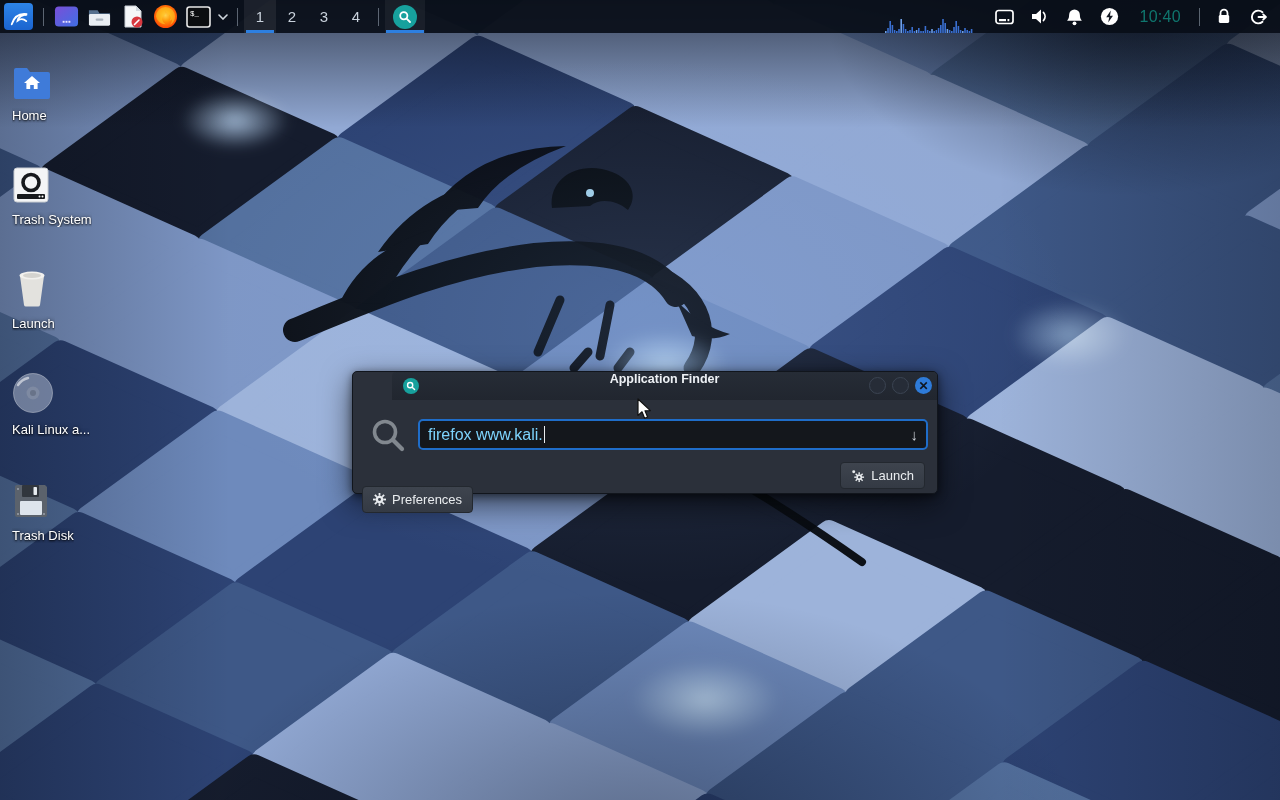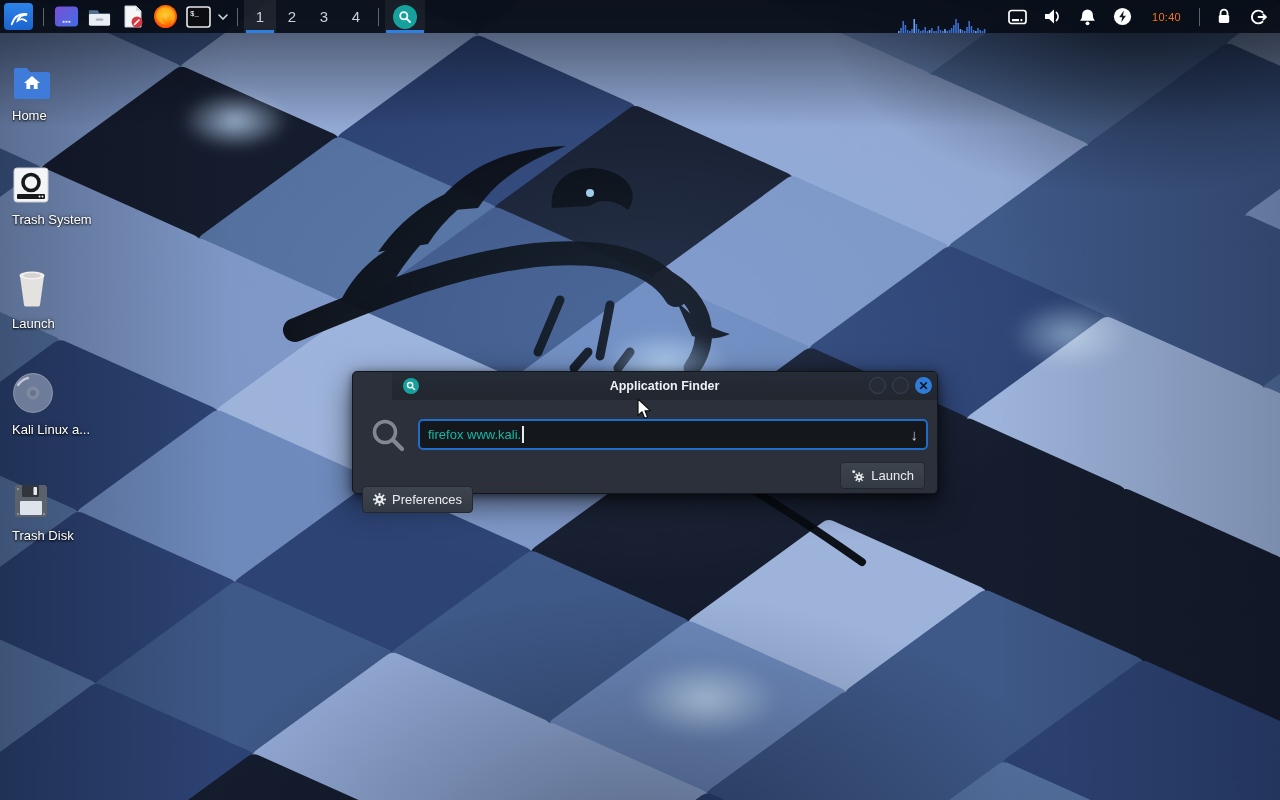--- a/index.html
+++ b/index.html
@@ -30,48 +30,48 @@
   .chev{width:16px;padding:0;}
   .ws-btn{width:32px;font-size:15px;color:#c9d2dc;}
   .ws-btn.active{background:rgba(255,255,255,.07);}
   .ws-btn.active::after{content:"";position:absolute;left:2px;right:2px;bottom:0;height:3px;background:#2d7fe0;}
   .task-btn{width:40px;background:rgba(255,255,255,.05);}
   .task-btn::after{content:"";position:absolute;left:1px;right:1px;bottom:0;height:3px;background:#2d7fe0;}
   .teal-circle{width:24px;height:24px;border-radius:50%;background:#17a19d;display:flex;align-items:center;justify-content:center;}
   .spacer{flex:1;}
   .tray-graph{width:88px;height:33px;display:flex;align-items:flex-end;margin-right:14px;}
   .tray-btn{width:35px;}
-  .clock{font-size:11px;color:#f97316;padding:0 8px;letter-spacing:.3px;}
+  .clock{font-size:16px;color:#0f766e;padding:0 8px;letter-spacing:.3px;}
   .panel svg{display:block;}
 
   
   .desk-icons{position:absolute;left:12px;top:50px;width:96px;z-index:4;}
   .dicon{position:absolute;left:0;width:96px;display:flex;flex-direction:column;align-items:flex-start;cursor:default;}
   .dicon .art{height:44px;display:flex;align-items:flex-end;justify-content:center;}
   .dicon .lbl{margin-top:8px;font-size:13px;color:#fff;text-shadow:0 1px 2px rgba(0,0,0,.9),0 0 4px rgba(0,0,0,.6);
     white-space:nowrap;max-width:96px;overflow:hidden;text-overflow:ellipsis;text-align:center;}
 
   
   .dialog{position:absolute;left:352px;top:371px;width:586px;height:123px;z-index:10;
     background:#2b303a;border:1px solid #11151c;border-radius:5px;
     box-shadow:0 10px 30px rgba(0,0,0,.6),0 2px 8px rgba(0,0,0,.5);box-sizing:border-box;}
   .titlebar{position:absolute;left:0;top:0;right:0;height:28px;background:linear-gradient(#262c36,#21262f);
-    border-radius:4px 4px 0 0;display:flex;align-items:center;margin-left:39px;}
+    border-radius:4px 4px 0 0;display:flex;margin-left:39px;}
   .title-ico{position:absolute;left:11px;top:6px;width:16px;height:16px;border-radius:50%;
     background:#17a19d;display:flex;align-items:center;justify-content:center;}
   .title-txt{flex:1;text-align:center;font-size:12.5px;font-weight:bold;color:#eef1f5;}
   .winbtn{position:absolute;top:5px;width:17px;height:17px;border-radius:50%;box-sizing:border-box;}
   .winbtn.min{right:51px;background:#262c37;border:1.5px solid #3b4452;}
   .winbtn.max{right:28px;background:#262c37;border:1.5px solid #3b4452;}
   .winbtn.close{right:5px;background:#2e7bd9;display:flex;align-items:center;justify-content:center;
     color:#10161f;font-size:12px;font-weight:bold;line-height:1;}
   .big-mag{position:absolute;left:16px;top:44px;}
   .search-box{position:absolute;left:65px;top:47px;width:510px;height:31px;box-sizing:border-box;
     background:#14171c;border:2px solid #1f6dc9;border-radius:5px;display:flex;align-items:center;padding:0 8px;}
-  .search-text{font-size:13px;color:#14b8a6;white-space:pre;}
+  .search-text{font-size:16px;color:#7dd3fc;white-space:pre;}
   .caret{display:inline-block;width:1.5px;height:17px;background:#e9ecef;margin-left:1px;vertical-align:middle;}
   .search-arrow{margin-left:auto;color:#cfd4da;font-size:15px;}
   .btn{position:absolute;top:90px;height:27px;display:flex;align-items:center;gap:6px;padding:0 10px;
     background:linear-gradient(#3e444e,#343a44);border:1px solid #23282f;border-radius:4px;
     color:#e9ecef;font-size:13px;font-family:"Liberation Sans",sans-serif;}
   .btn.prefs{left:9px;margin-top:24px;}
   .btn.launch{right:12px;text-align:center;}
 
   
   .cursor{position:absolute;left:637px;top:398px;z-index:50;pointer-events:none;}

